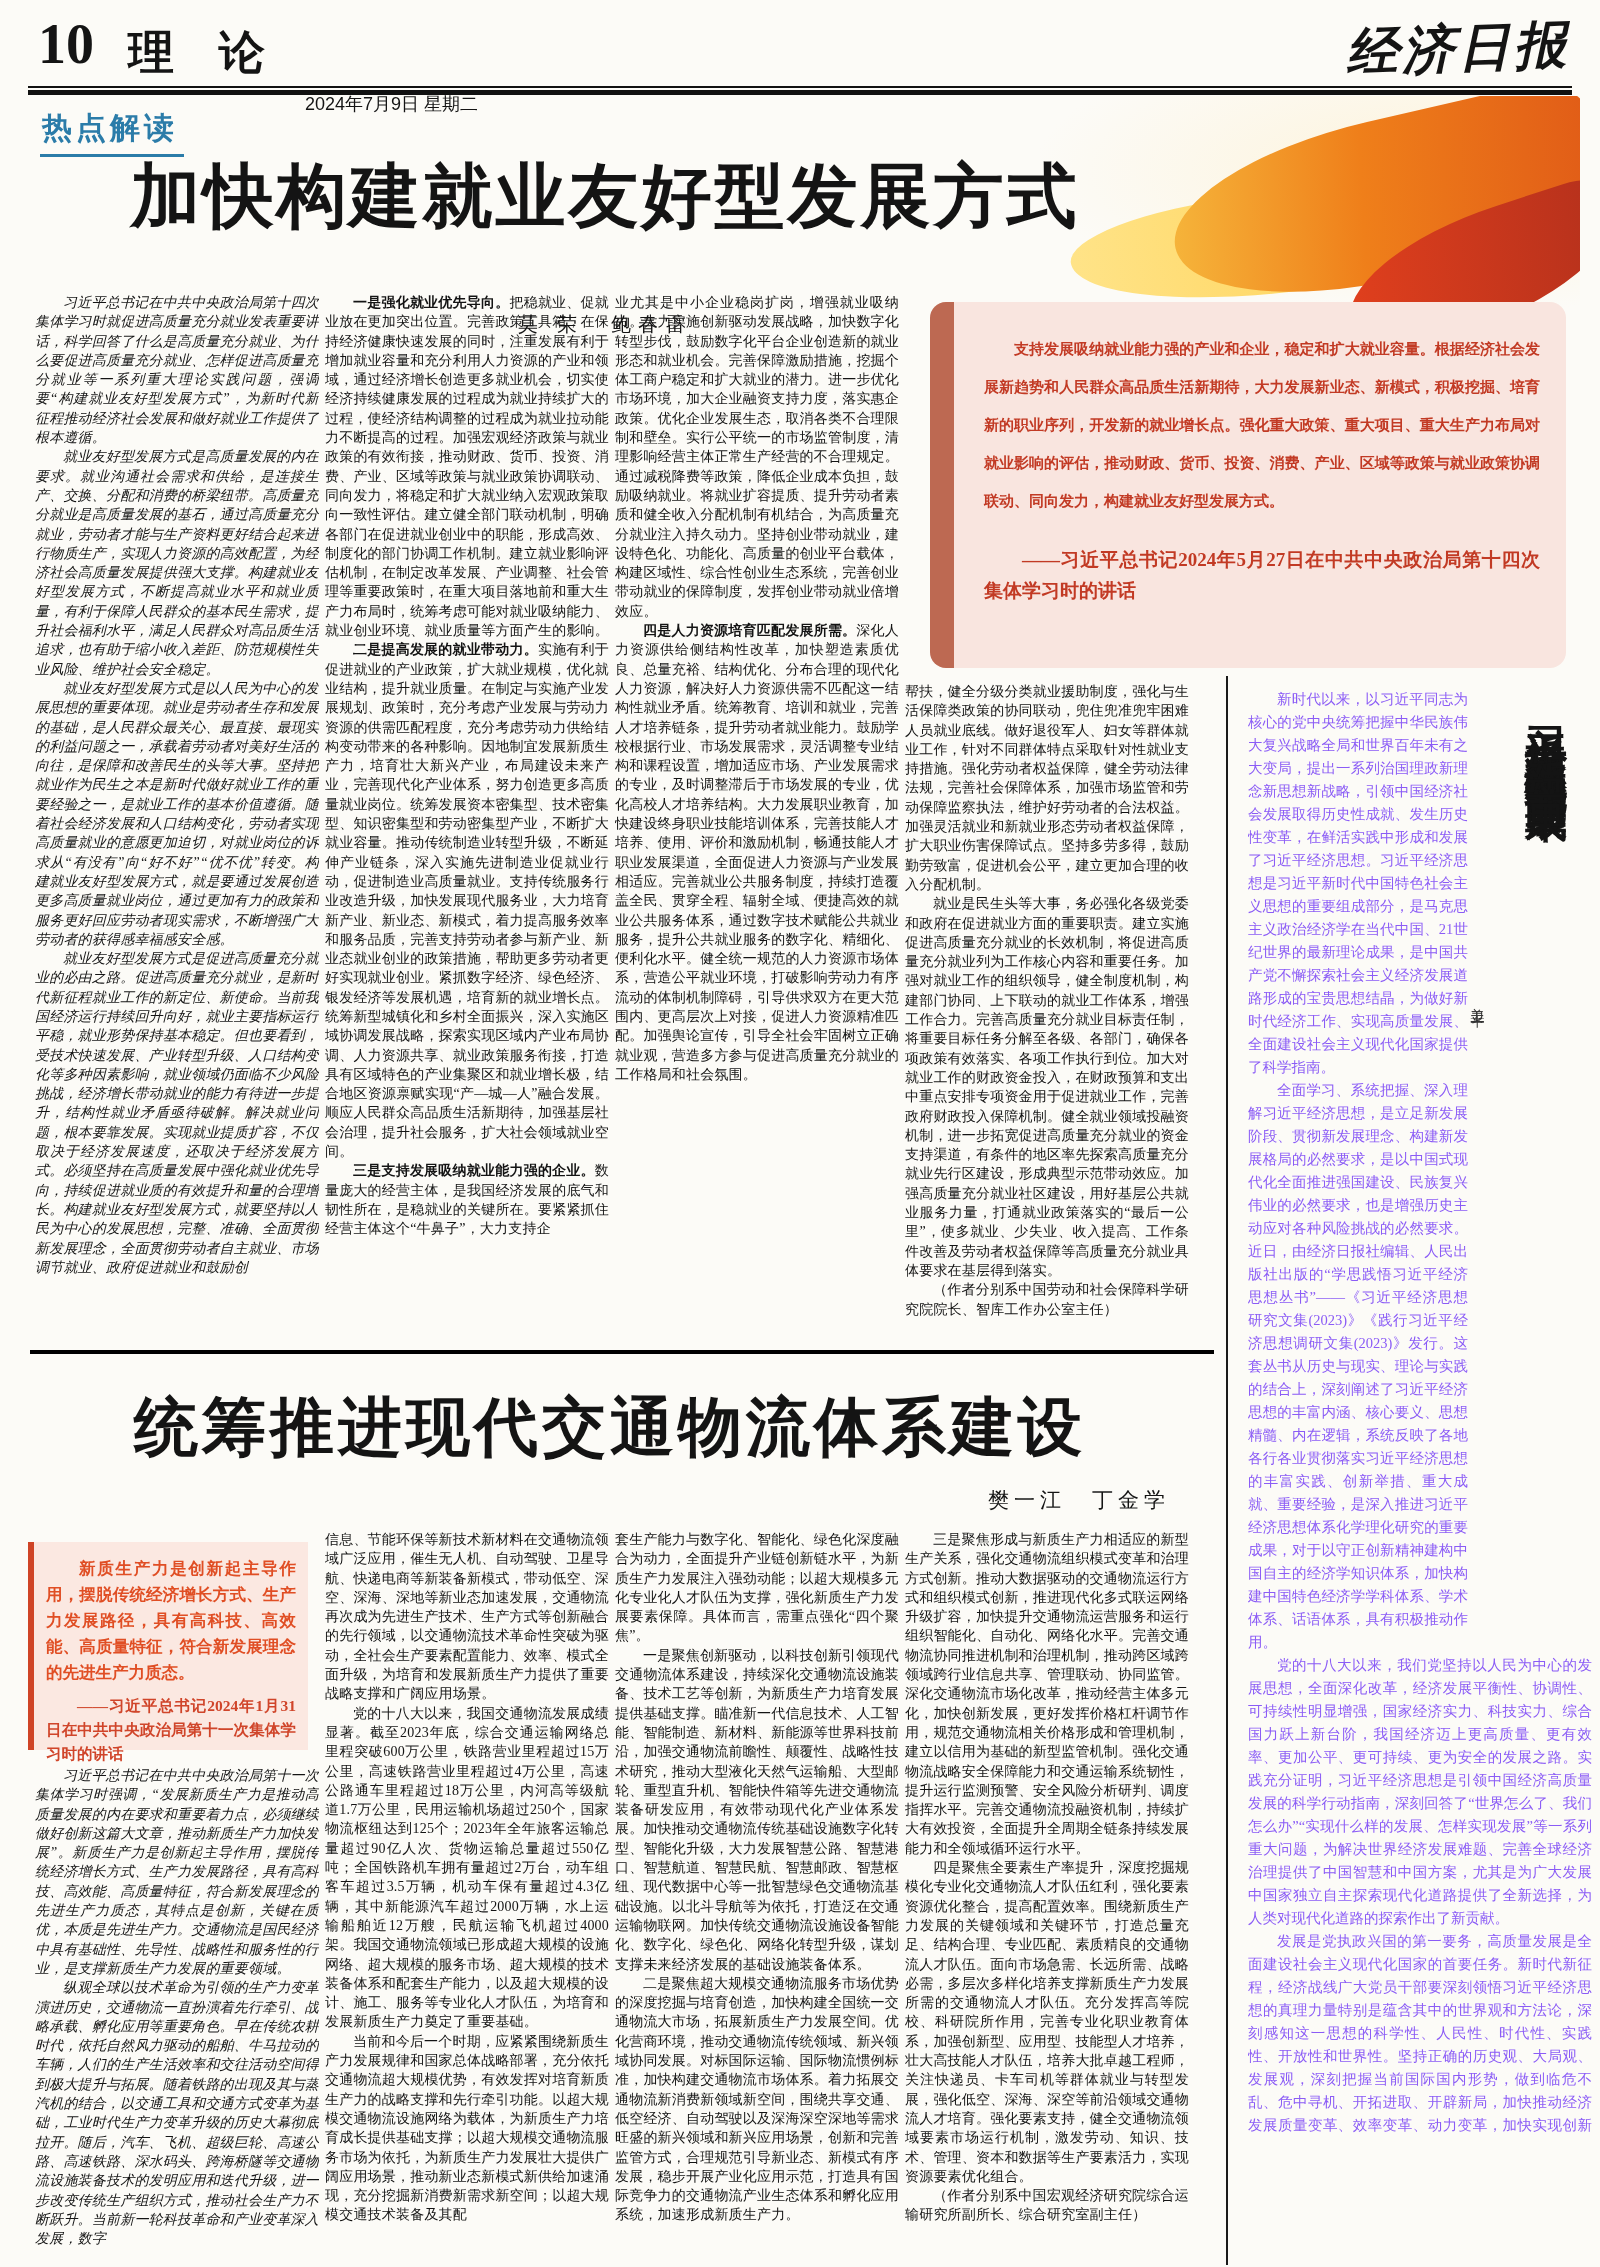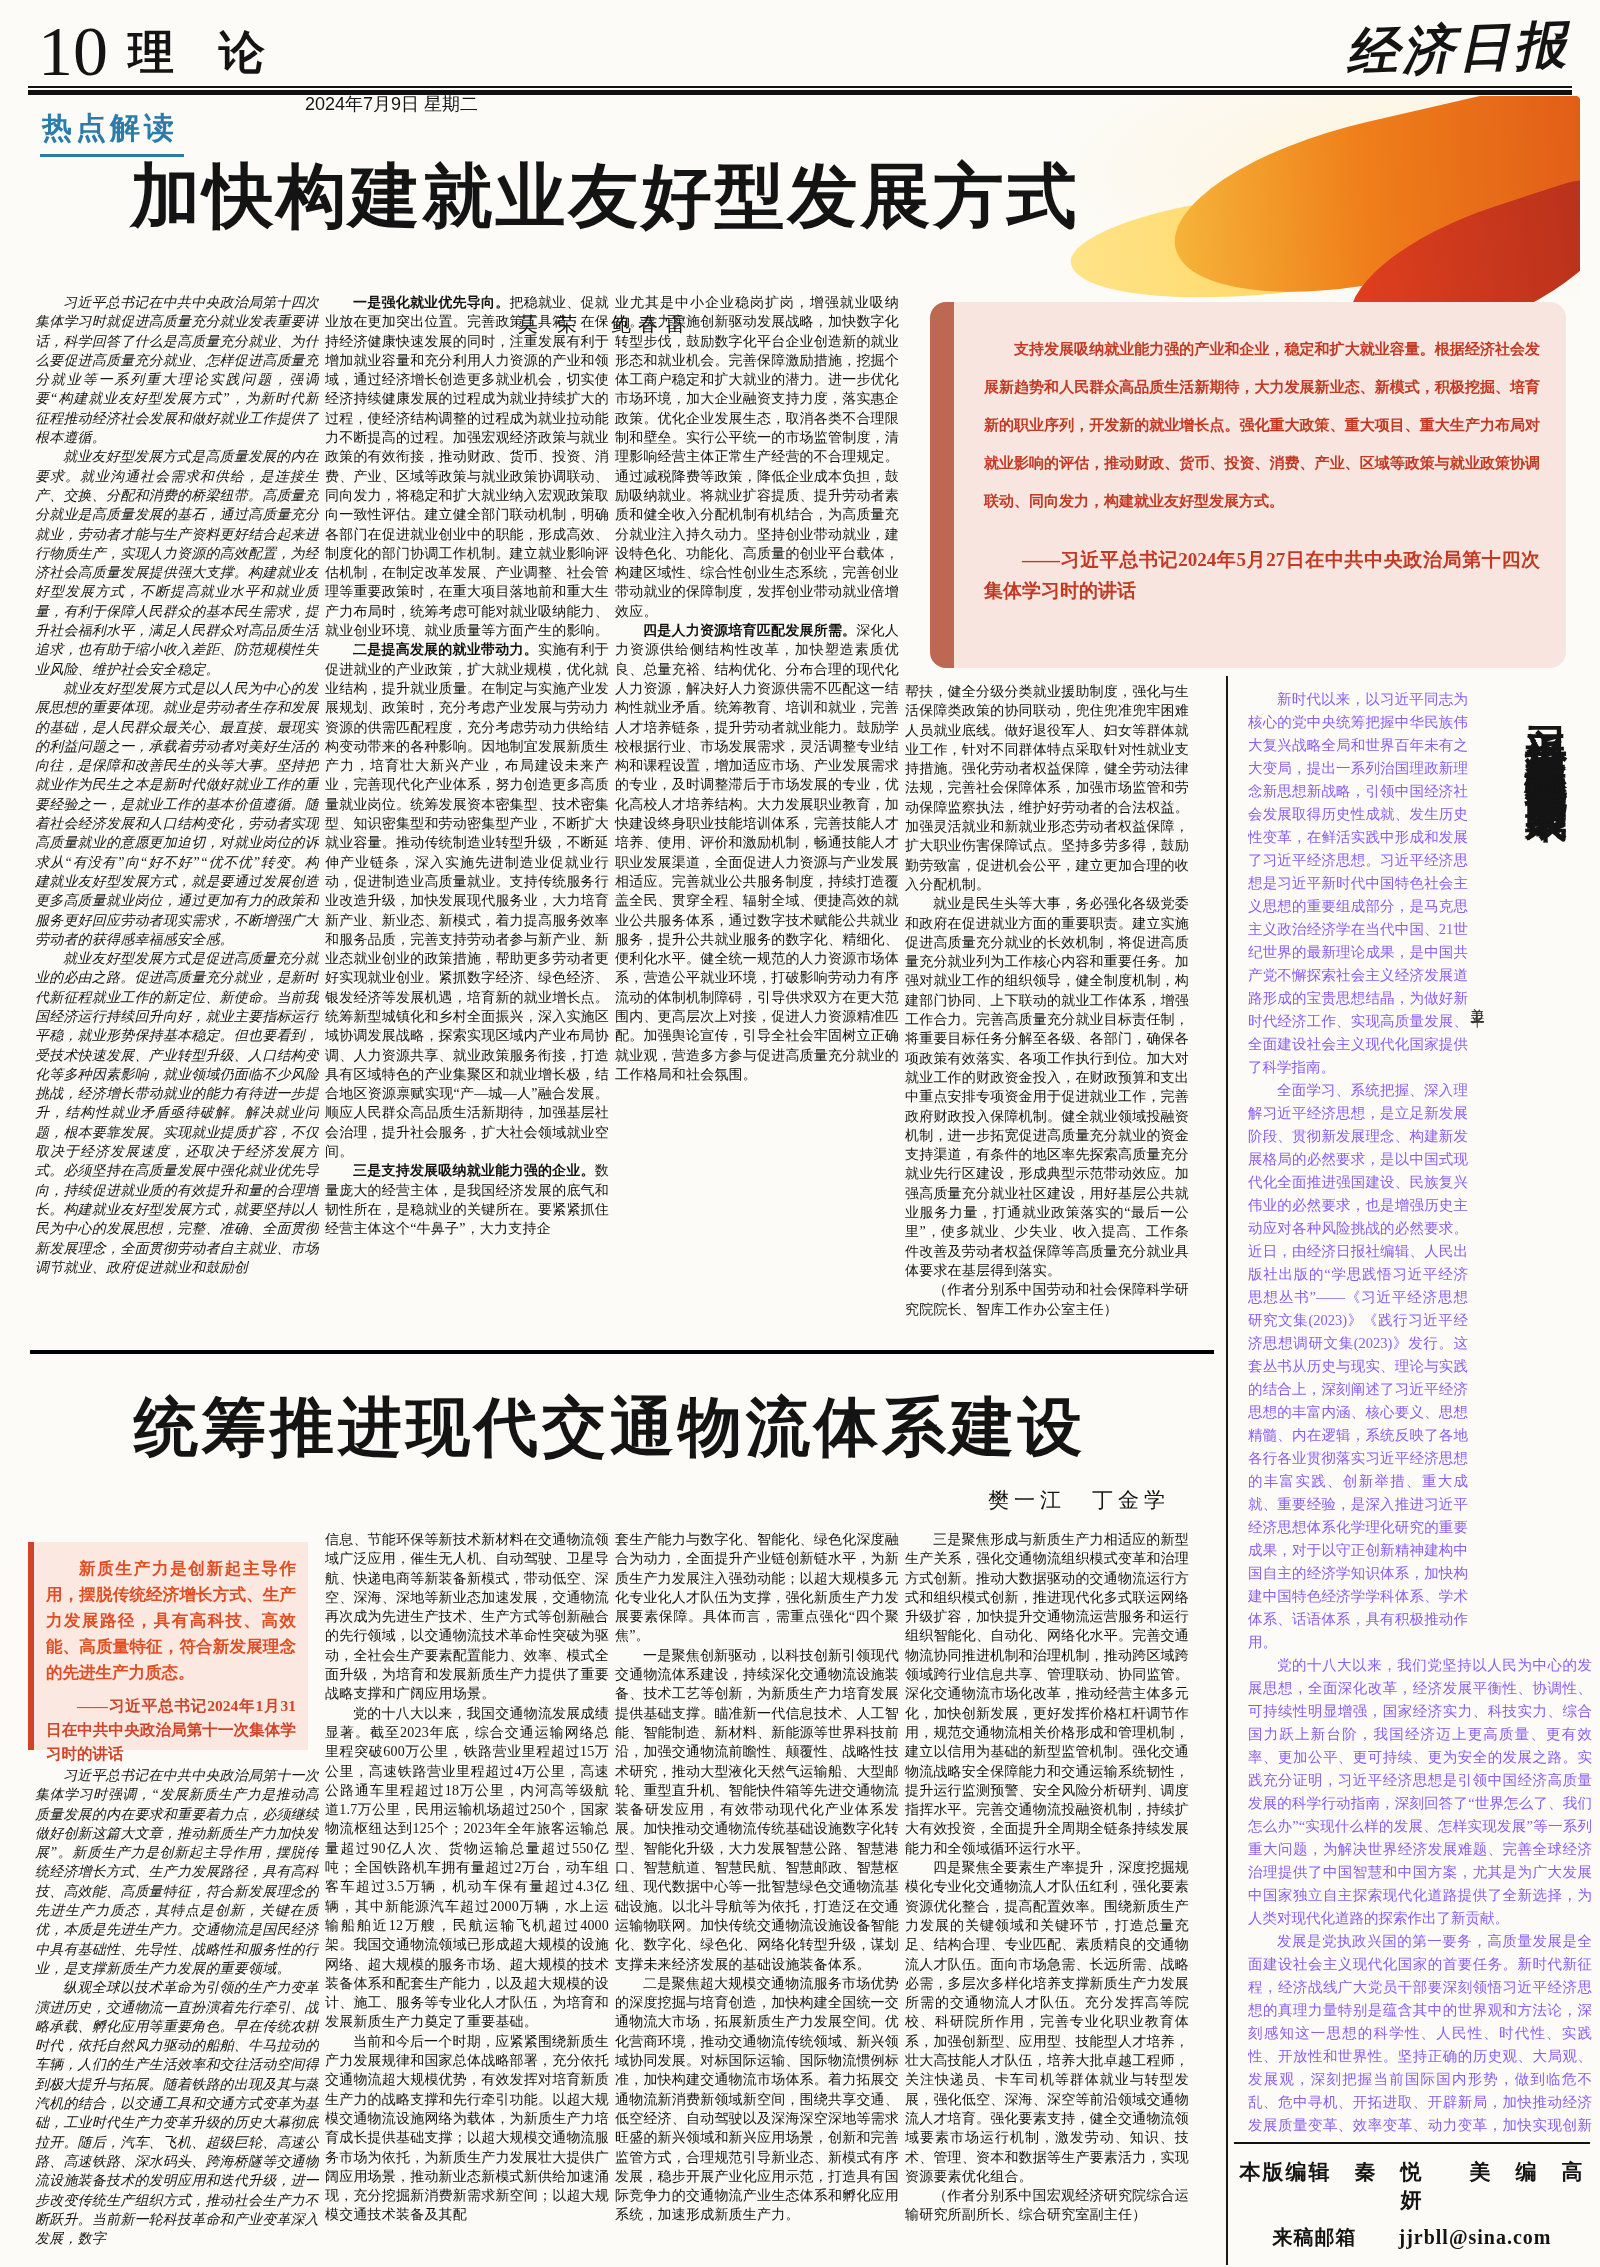--- a/index.html
+++ b/index.html
@@ -1,21 +1,21 @@
 <!DOCTYPE html>
 <html><head>
 <meta charset="utf-8">
 <style>
   html,body{margin:0;padding:0;}
   body{width:1600px;height:2267px;position:relative;background:#efede8;
        font-family:"Liberation Serif",serif;color:#141414;}
   .page{position:absolute;left:0;top:0;width:1600px;height:2267px;background:#fcfbf7;overflow:hidden;}
 
   
-  .pageno{position:absolute;left:38px;top:12px;font-size:70px;font-weight:normal;
+  .pageno{position:absolute;left:38px;top:12px;font-size:56px;font-weight:bold;
           font-family:"Liberation Serif",serif;letter-spacing:0;}
   .section{position:absolute;left:128px;top:22px;font-size:46px;font-weight:bold;
            font-family:"Liberation Sans",sans-serif;letter-spacing:16px;}
   .dateline{position:absolute;left:305px;top:52px;font-size:18px;font-family:"Liberation Sans",sans-serif;margin-top:40px;}
   .masthead{position:absolute;right:30px;top:14px;font-size:52px;font-weight:bold;font-style:italic;
             font-family:"DejaVu Serif",serif;transform:rotate(-2deg);letter-spacing:4px;}
   .rule-thin{position:absolute;left:28px;right:28px;top:86px;height:2px;background:#111;}
   .rule-thick{position:absolute;left:28px;right:28px;top:90px;height:5px;background:#111;}
 
   
@@ -175,18 +175,14 @@
     </div>
 
   <div class="vrule"></div>
   <div class="side-text">
     <div class="spacer"></div>
     <span><p>新时代以来，以习近平同志为核心的党中央统筹把握中华民族伟大复兴战略全局和世界百年未有之大变局，提出一系列治国理政新理念新思想新战略，引领中国经济社会发展取得历史性成就、发生历史性变革，在鲜活实践中形成和发展了习近平经济思想。习近平经济思想是习近平新时代中国特色社会主义思想的重要组成部分，是马克思主义政治经济学在当代中国、21世纪世界的最新理论成果，是中国共产党不懈探索社会主义经济发展道路形成的宝贵思想结晶，为做好新时代经济工作、实现高质量发展、全面建设社会主义现代化国家提供了科学指南。</p><p>全面学习、系统把握、深入理解习近平经济思想，是立足新发展阶段、贯彻新发展理念、构建新发展格局的必然要求，是以中国式现代化全面推进强国建设、民族复兴伟业的必然要求，也是增强历史主动应对各种风险挑战的必然要求。近日，由经济日报社编辑、人民出版社出版的“学思践悟习近平经济思想丛书”——《习近平经济思想研究文集(2023)》《践行习近平经济思想调研文集(2023)》发行。这套丛书从历史与现实、理论与实践的结合上，深刻阐述了习近平经济思想的丰富内涵、核心要义、思想精髓、内在逻辑，系统反映了各地各行各业贯彻落实习近平经济思想的丰富实践、创新举措、重大成就、重要经验，是深入推进习近平经济思想体系化学理化研究的重要成果，对于以守正创新精神建构中国自主的经济学知识体系，加快构建中国特色经济学学科体系、学术体系、话语体系，具有积极推动作用。</p><p>党的十八大以来，我们党坚持以人民为中心的发展思想，全面深化改革，经济发展平衡性、协调性、可持续性明显增强，国家经济实力、科技实力、综合国力跃上新台阶，我国经济迈上更高质量、更有效率、更加公平、更可持续、更为安全的发展之路。实践充分证明，习近平经济思想是引领中国经济高质量发展的科学行动指南，深刻回答了“世界怎么了、我们怎么办”“实现什么样的发展、怎样实现发展”等一系列重大问题，为解决世界经济发展难题、完善全球经济治理提供了中国智慧和中国方案，尤其是为广大发展中国家独立自主探索现代化道路提供了全新选择，为人类对现代化道路的探索作出了新贡献。</p><p>发展是党执政兴国的第一要务，高质量发展是全面建设社会主义现代化国家的首要任务。新时代新征程，经济战线广大党员干部要深刻领悟习近平经济思想的真理力量特别是蕴含其中的世界观和方法论，深刻感知这一思想的科学性、人民性、时代性、实践性、开放性和世界性。坚持正确的历史观、大局观、发展观，深刻把握当前国际国内形势，做到临危不乱、危中寻机、开拓进取、开辟新局，加快推动经济发展质量变革、效率变革、动力变革，加快实现创新成为第一动力、协调成为内生特点、绿色成为普遍形态、开放成为必由之路、共享成为根本目的的高质量发展。同时，要坚持胸怀天下，讲好中国经济发展故事，不断增强中华文明传播力影响力，为推进和拓展中国式现代化营造良好外部舆论环境，为推动构建人类命运共同体作出新的积极贡献。</p></span>
   </div>
   <div class="side-title">习近平经济思想体系化学理化研究的重要成果</div>
   <div class="side-author">姜卫平</div>
 
-  <div class="footer">
-    <div class="l1">本版编辑　秦　悦　　美　编　高　妍</div>
-    <div class="l2">来稿邮箱　　jjrbll@sina.com</div>
-  </div>
 
 </div>
 
 </body></html>

